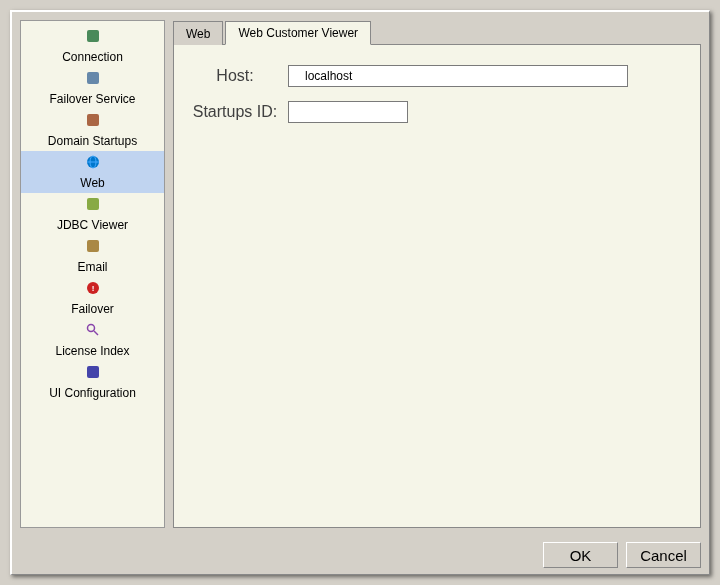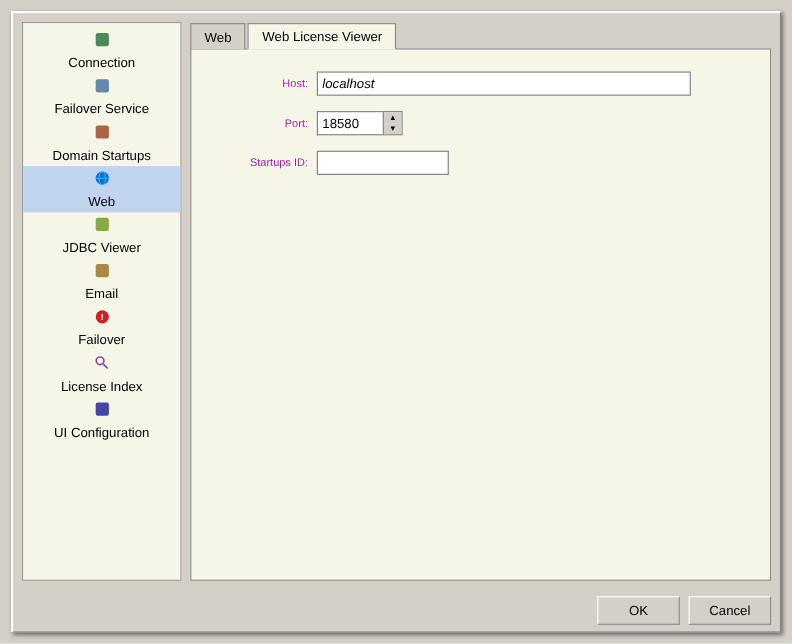--- a/index.html
+++ b/index.html
@@ -124,33 +124,32 @@
       flex-direction: column;
       gap: 14px;
     }
     .form-row {
       display: flex;
       align-items: center;
       gap: 8px;
     }
     .form-label {
       width: 90px;
-      text-align: right;
-      font-size: 10px;
-      color: #a21caf;
+      text-align: center;
+      font-size: 16px;
+      color: #404040;
       flex-shrink: 0;
     }
     .form-input {
       border: 1px solid #7a7a7a;
       background: white;
       font-size: 12px;
-      padding: 2px 4px;
+      padding: 2px 16px;
       height: 22px;
       outline: none;
-      font-style: italic;
     }
     .input-host { width: 340px; }
     .input-port-wrap {
       display: flex;
       align-items: center;
     }
     .input-port {
       width: 60px;
       border: 1px solid #7a7a7a;
       background: white;
@@ -186,21 +185,21 @@
       padding: 6px 8px;
       gap: 8px;
     }
     .btn {
       width: 75px;
       height: 26px;
       background: #d4d0c8;
       border: 1px solid #888;
       border-top-color: #fff;
       border-left-color: #fff;
-      font-size: 12px;
+      font-size: 15px;
       cursor: pointer;
       display: flex;
       align-items: center;
       justify-content: center;
     }
   </style>
 </head>
 <body>
 
 <div class="window">
@@ -281,36 +280,26 @@
               <rect x="1" y="1" width="12" height="12" rx="2" fill="#4444aa"></rect>
             </svg>
           </span>
           <span>UI Configuration</span>
         </div>
       </div>
     <div class="main-content">
       <div class="tab-bar">
 
       <div class="tab">Web</div>
-          <div class="tab active">Web License Viewer</div>
+          <div class="tab active">Web Customer Viewer</div>
         </div>
       <div class="tab-content">
         <div class="form-row">
           <label class="form-label">Host:</label>
           <input class="form-input input-host" type="text" value="localhost" style="">
-        </div>
-        <div class="form-row">
-          <label class="form-label">Port:</label>
-          <div class="input-port-wrap">
-            <input class="input-port" type="text" value="18580" style="">
-            <div class="spin-buttons">
-              <button class="spin-btn">▲</button>
-              <button class="spin-btn">▼</button>
-            </div>
-          </div>
         </div>
         <div class="form-row">
           <label class="form-label">Startups ID:</label>
           <input class="form-input input-customer" type="text" style="">
         </div>
       </div>
     </div>
   </div>
   <div class="bottom-bar">
     <button class="btn">OK</button>

